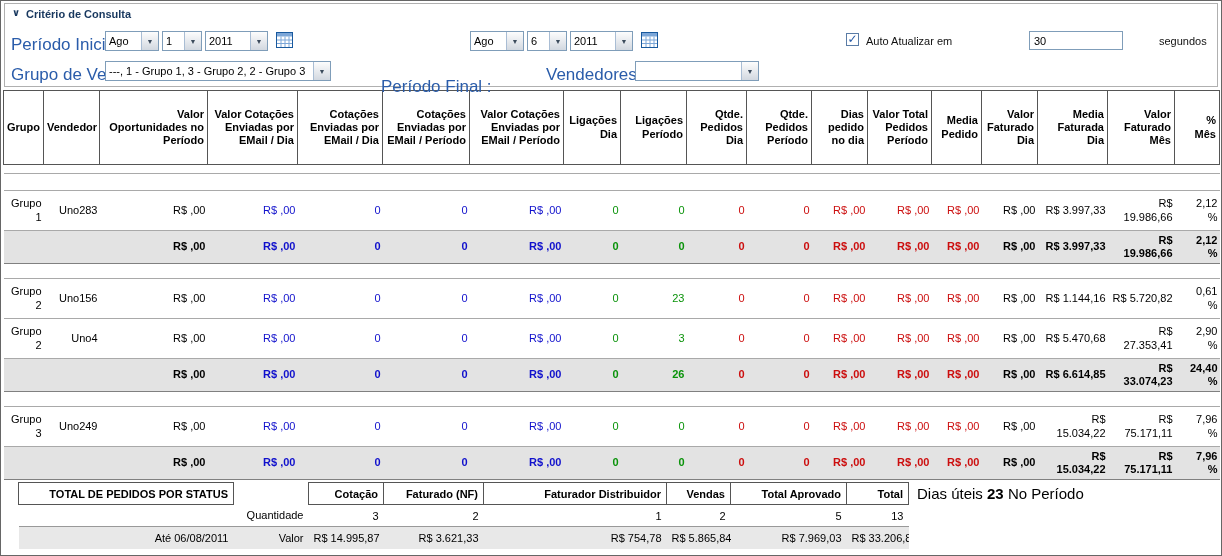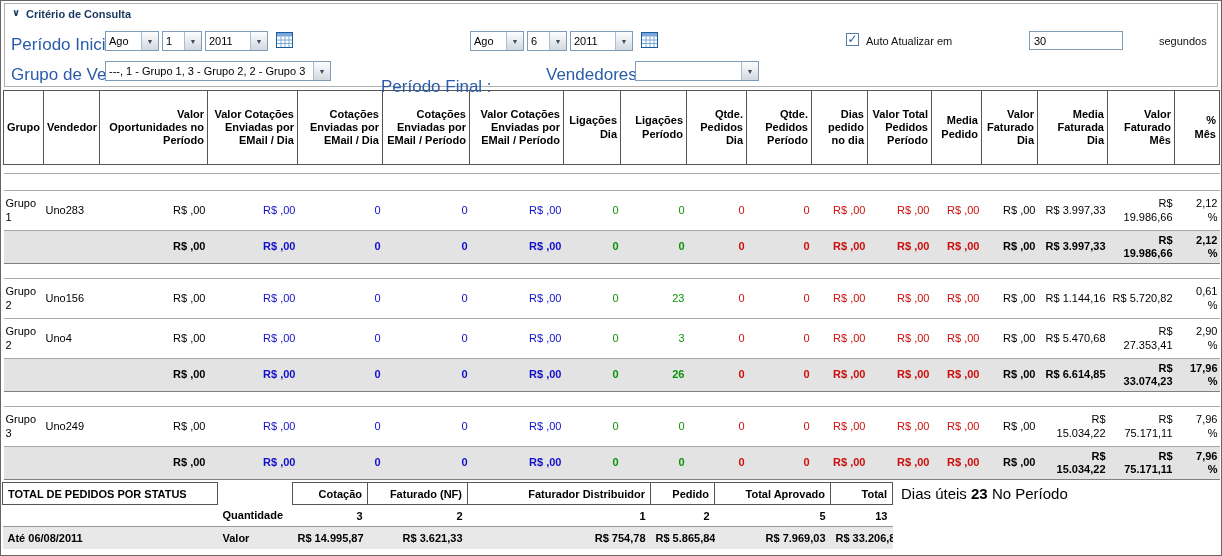--- a/index.html
+++ b/index.html
@@ -23,31 +23,31 @@
   
   table.results { border-collapse:collapse; table-layout:fixed; margin:0 2px; width:1216px; font-size:11px; }
   .results th { border:1px solid #555; font-weight:bold; color:#000; padding:2px 3px; vertical-align:middle; height:74px; line-height:1.2; background:#fff; }
   .results td { padding:2px; vertical-align:middle; line-height:1.2; overflow:hidden; }
   .results th:last-child, .results td:last-child { padding-left:14px; }
   .results tr.data td { height:40px; border-bottom:1px solid #a9a9a9; }
   .results tr.subtotal td { height:33px; background:#e3e3e3; font-weight:bold; border-bottom:1px solid #808080; }
   .results tr.spacer-sm td { height:9px; border-bottom:1px solid #a9a9a9; }
   .results tr.spacer-md td { height:17px; border-bottom:1px solid #a9a9a9; }
   .results tr.spacer td { height:15px; border-bottom:1px solid #a9a9a9; }
-  .al { text-align:left; }
+  .al { text-align:right; }
   .ar { text-align:right; }
   .c-black { color:#000; }
   .c-blue { color:#1010cc; }
   .c-green { color:#0a930a; }
   .c-red { color:#cc0e0e; }
 
   
-  .bottom { display:flex; align-items:flex-start; margin:2px 3px 0 1px; }
+  .bottom { display:flex; align-items:flex-start; margin:2px 3px 0 17px; }
   table.status { border-collapse:collapse; table-layout:fixed; width:890px; font-size:11px; }
-  .status td { padding:3px 5px; height:22px; vertical-align:middle; white-space:nowrap; overflow:hidden;font-weight:bold; }
+  .status td { padding:3px 5px; height:22px; vertical-align:middle; white-space:nowrap; overflow:hidden; }
   .status .box { border:1px solid #555; font-weight:bold; }
   .status tr.gray td { background:#e8e8e8; border-top:1px solid #999; }
   .summary { flex:1; padding:1px 4px 0 8px; font-size:15px; color:#000; }
   .summary .sline { margin-bottom:2px; line-height:21px; white-space:nowrap; }
   .summary b { font-weight:bold; }
 </style>
 </head>
 <body>
 
 <div class="page">
@@ -255,21 +255,21 @@
           <td class="ar c-green">0</td>
           <td class="ar c-green">26</td>
           <td class="ar c-red">0</td>
           <td class="ar c-red">0</td>
           <td class="ar c-red">R$ ,00</td>
           <td class="ar c-red">R$ ,00</td>
           <td class="ar c-red">R$ ,00</td>
           <td class="ar c-black">R$ ,00</td>
           <td class="ar c-black">R$ 6.614,85</td>
           <td class="ar c-black">R$ 33.074,23</td>
-          <td class="ar c-black">17,96 %</td>
+          <td class="ar c-black">24,40 %</td>
         </tr>
         <tr class="spacer">
           <td colspan="18"></td>
         </tr>
         <tr class="data">
           <td class="al c-black">Grupo 3</td>
           <td class="al c-black">Uno249</td>
           <td class="ar c-black">R$ ,00</td>
           <td class="ar c-blue">R$ ,00</td>
           <td class="ar c-blue">0</td>
@@ -322,21 +322,21 @@
           <col style="width:116px">
           <col style="width:62px">
       </colgroup>
       <tbody>
           <tr>
         <td class="box al">TOTAL DE PEDIDOS POR STATUS</td>
         <td></td>
         <td class="box ar">Cotação</td>
         <td class="box ar">Faturado (NF)</td>
         <td class="box ar">Faturador Distribuidor</td>
-        <td class="box ar">Pedido</td>
+        <td class="box ar">Vendas</td>
         <td class="box ar">Total Aprovado</td>
         <td class="box ar">Total</td>
       </tr>
       <tr>
         <td></td>
         <td class="al">Quantidade</td>
         <td class="ar">3</td>
         <td class="ar">2</td>
         <td class="ar">1</td>
         <td class="ar">2</td>

